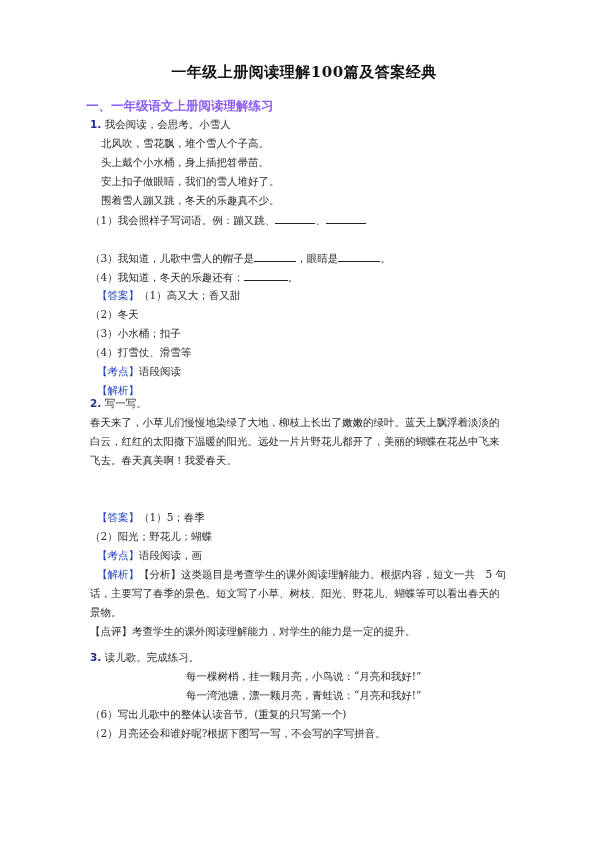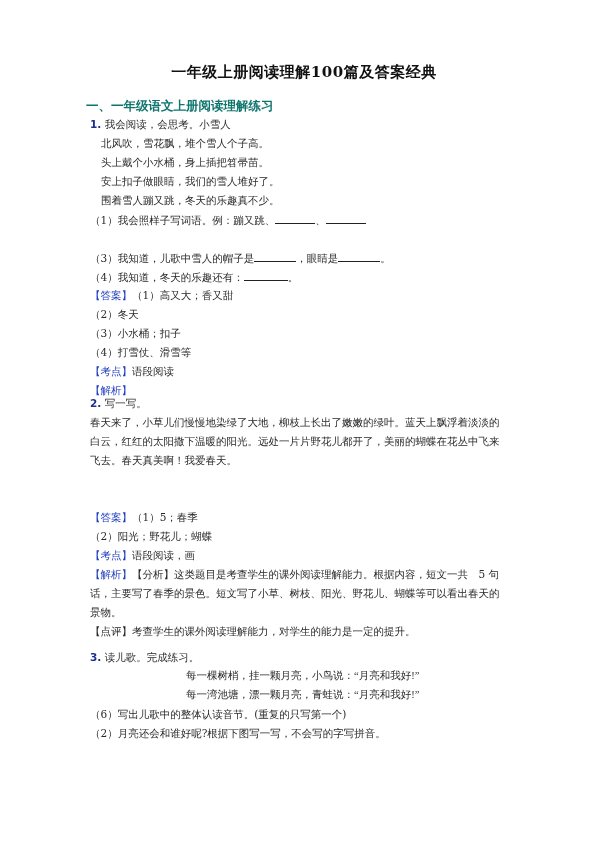--- a/index.html
+++ b/index.html
@@ -1,28 +1,28 @@
 <!DOCTYPE html>
 <html><head>
 <meta charset="utf-8">
 <style>
   html, body { margin: 0; padding: 0; background: #ffffff; }
   body { width: 600px; height: 850px; position: relative; overflow: hidden;
          font-family: "DejaVu Serif", "Liberation Serif", serif; color: #222; }
   .page { position: absolute; left: 0; top: 0; width: 600px; height: 850px; }
   .title { position: absolute; left: 0; top: 63px; width: 544px; text-align: center;
            font-size: 15px; font-weight: bold; color: #111; letter-spacing: 0.5px; margin-left: 32px; }
-  .section { position: absolute; left: 86px; top: 98px; font-size: 12.5px; font-weight: bold; color: #0f766e; }
+  .section { position: absolute; left: 86px; top: 98px; font-size: 12.5px; font-weight: bold; color: #8b5cf6; }
   .line { position: absolute; left: 90px; font-size: 10.5px; line-height: 14px; white-space: nowrap; color: #2a2a2a; }
   .indent { left: 101px; }
   .num { color: #1f2f8c; font-family: "DejaVu Sans", sans-serif; font-weight: bold; }
-  .tag { color: #1f3fbf; }
+  .tag { color: #1f3fbf; margin-left: 7px; }
   .blank { display: inline-block; border-bottom: 1px solid #222; height: 11px; vertical-align: baseline; }
   .w44 { width: 44px; } .w40 { width: 40px; } .w42 { width: 42px; }
-  .poem { left: 186px; font-family: Liberation Serif, serif; }
+  .poem { left: 186px; }
 </style>
 </head>
 <body>
 
 <div class="page">
 
   <div class="title">一年级上册阅读理解100篇及答案经典</div>
   <div class="section">一、一年级语文上册阅读理解练习</div>
 
   <div class="line" style="top:117px">

